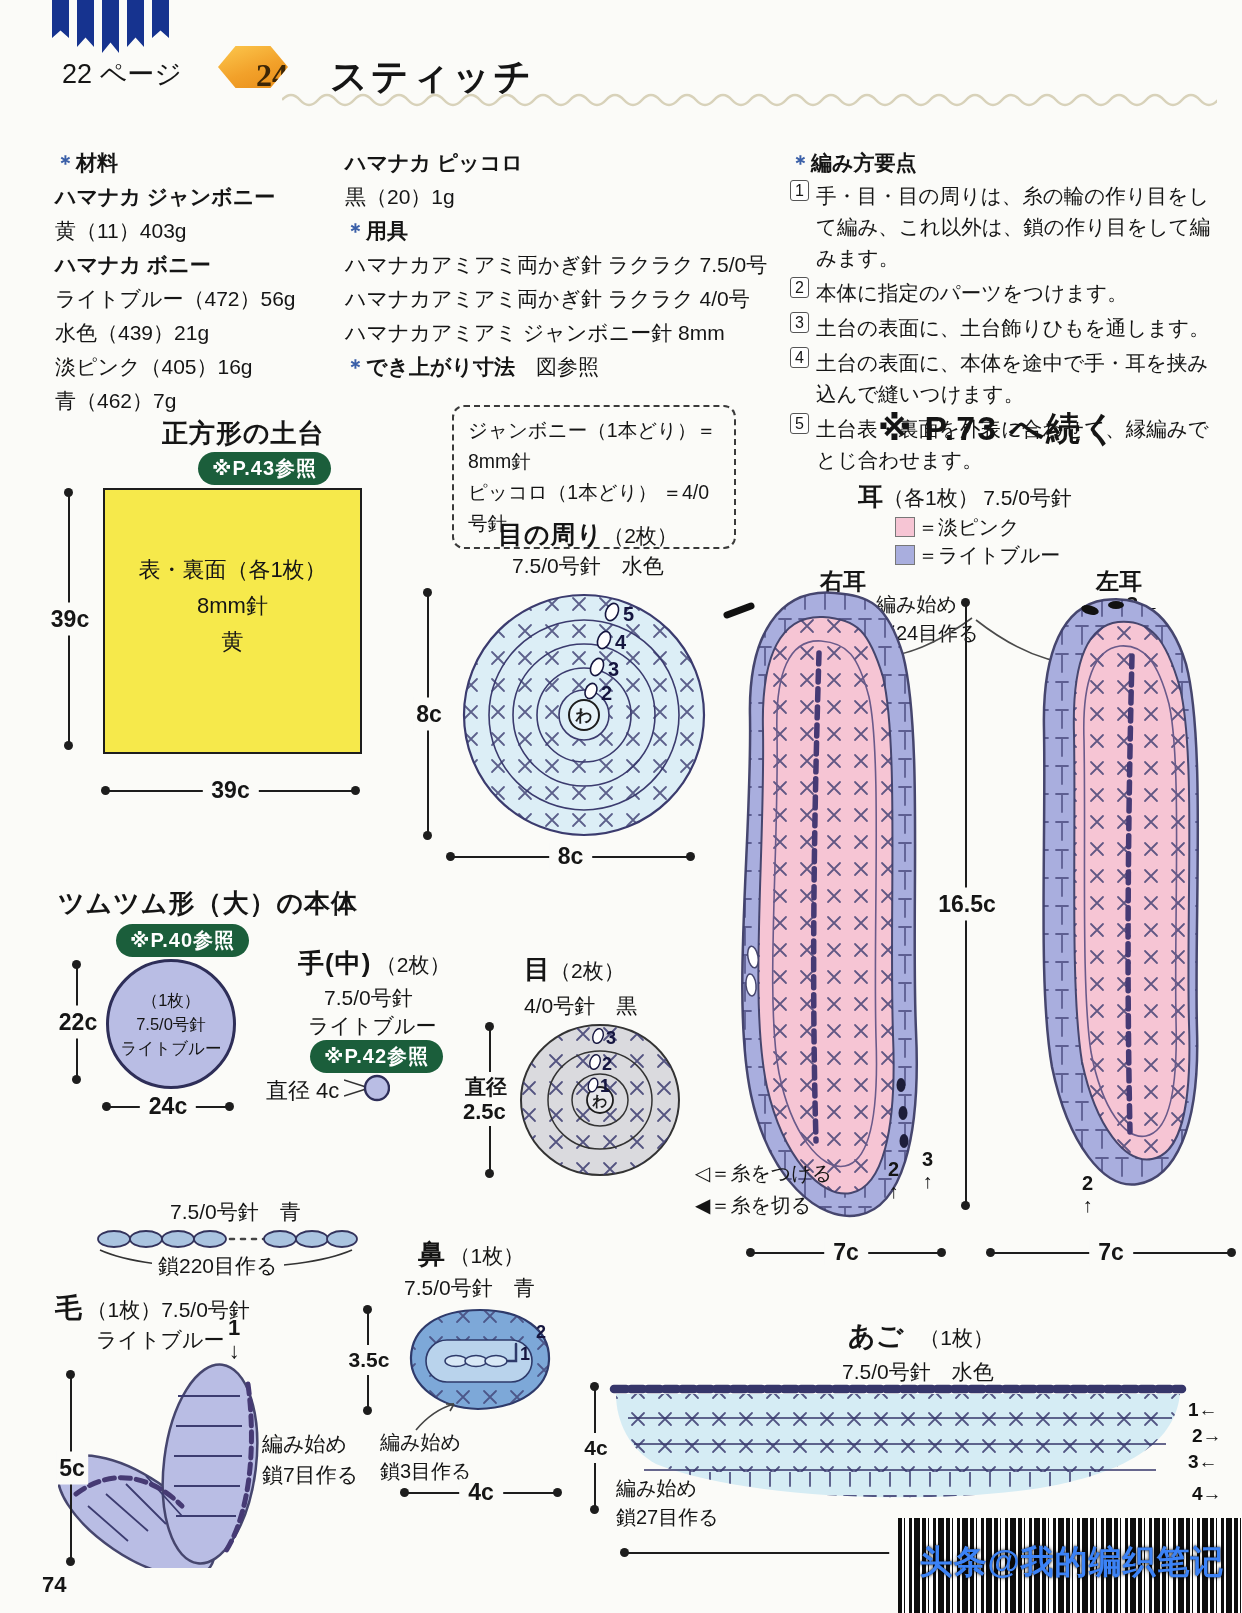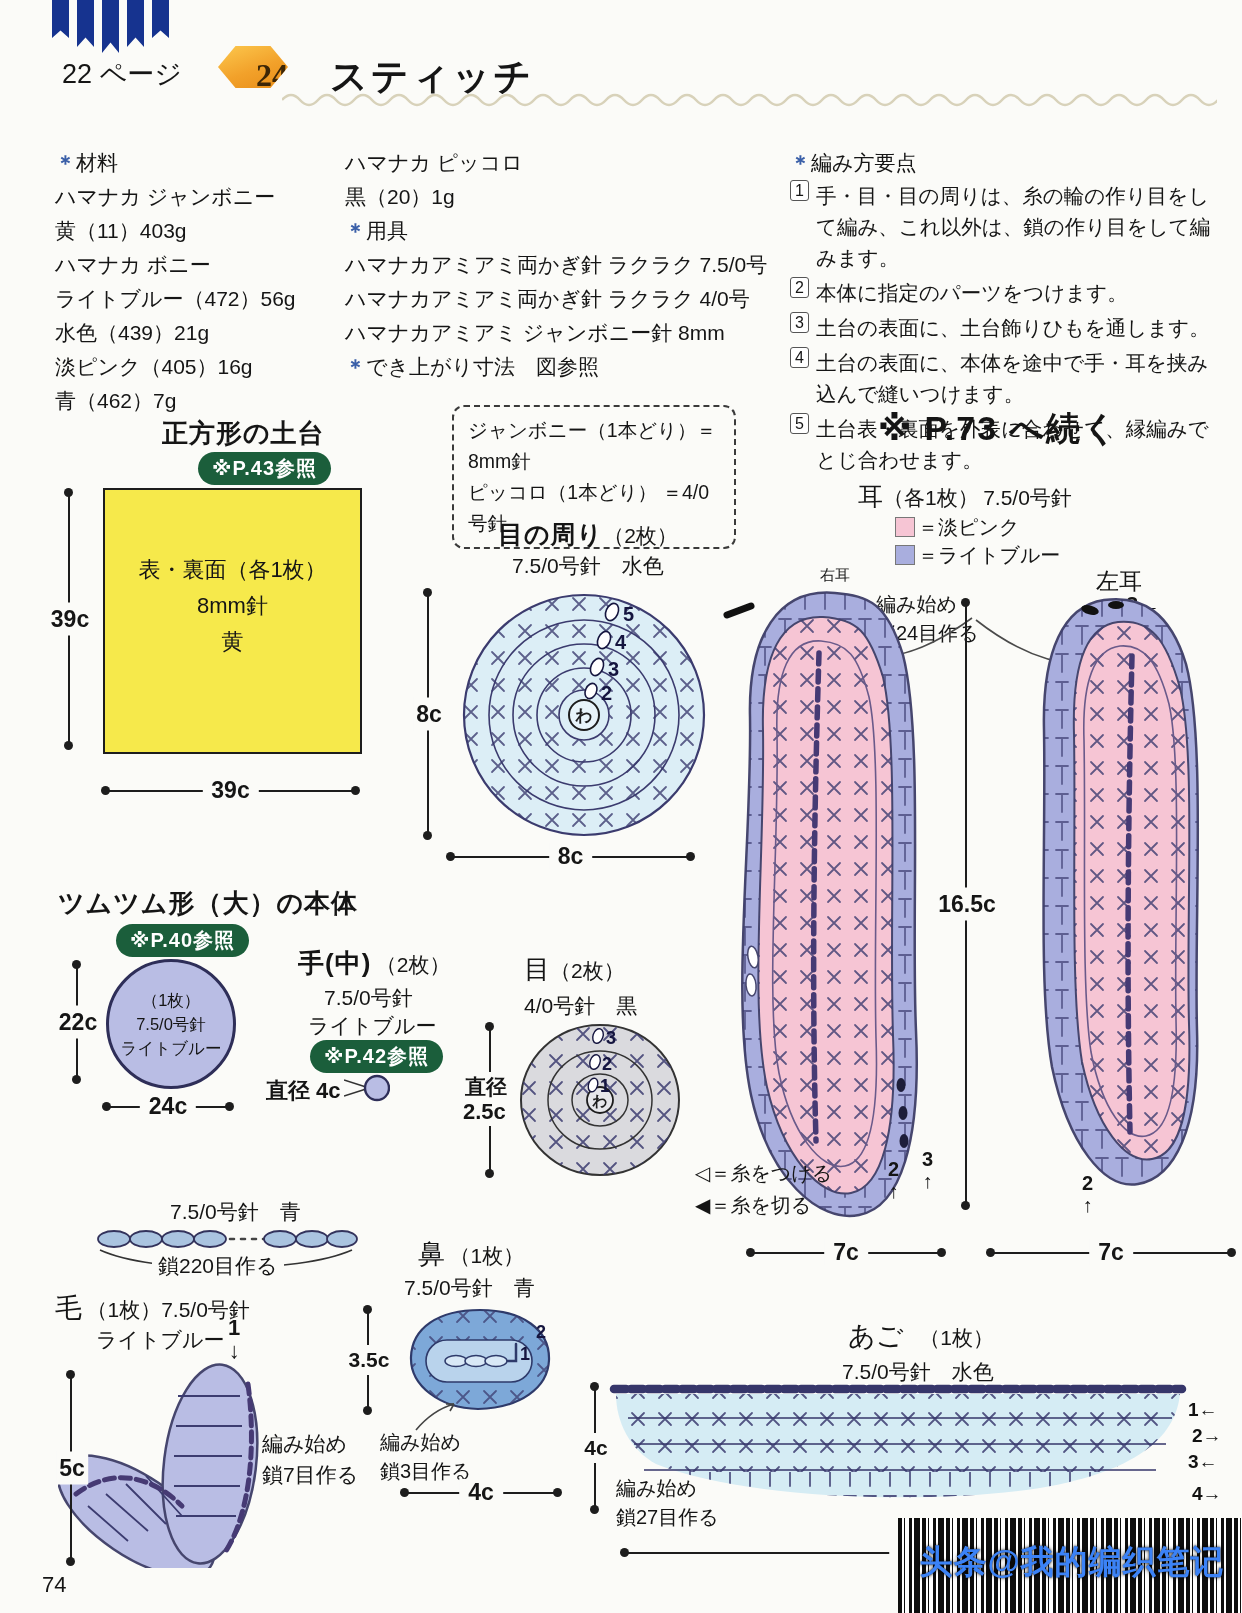--- a/index.html
+++ b/index.html
@@ -1,19 +1,19 @@
 <!DOCTYPE html>
 <html><head>
 <meta charset="utf-8">
 <style>
   html,body{margin:0;padding:0;}
   body{font-family:"Liberation Sans","DejaVu Sans",sans-serif;background:#e8e8e8;}
   #page{position:relative;width:1242px;height:1613px;background:#fbfbf8;overflow:hidden;color:#151515;}
   .abs{position:absolute;}
-  .b{font-weight:400;}
+  .b{font-weight:700;}
   .ast{color:#3a5fa8;font-weight:700;}
   .t21{font-size:21px;line-height:34px;}
   .t20{font-size:20px;line-height:31px;margin-left:9px;}
   .secT{font-size:26px;font-weight:700;letter-spacing:1px;}
   .sub{font-size:21px;}
   .badge{display:inline-block;background:#1b5e3b;color:#fff;font-size:20px;font-weight:700;padding:3px 14px;border-radius:17px;letter-spacing:1px;}
   .numbox{display:inline-block;border:1.6px solid #555;border-radius:3px;font-size:16px;line-height:19px;padding:0 4px;margin-right:7px;vertical-align:2px;background:#fff;}
   .pt-item{display:flex;align-items:flex-start;margin-bottom:4px;}
   .pt-item p{margin:0;font-size:20.5px;line-height:31px;width:408px;}
   
@@ -160,21 +160,21 @@
   <div class="vdim" style="left:427px;top:590px;height:248px;">
       <span>8c</span>
     </div>
   <div class="hdim" style="left:448px;top:856px;width:245px;">
       <span>8c</span>
     </div>
 
   <div class="abs" style="left:858px;top:480px;"><span class="b" style="font-size:25px">耳</span><span class="sub">（各1枚）</span> <span class="sub">7.5/0号針</span></div>
   <div class="abs t20" style="left:886px;top:512px;"><span class="legend-sq" style="background:#f6c5d4"></span><span>＝淡ピンク</span></div>
   <div class="abs t20" style="left:886px;top:540px;"><span class="legend-sq" style="background:#a9aede"></span><span>＝ライトブルー</span></div>
-  <div class="abs b" style="left:820px;top:566px;font-size:15px;">右耳</div>
+  <div class="abs b" style="left:820px;top:566px;font-size:23px;">右耳</div>
   <div class="abs b" style="left:1096px;top:566px;font-size:23px;">左耳</div>
   <div class="abs small-note" style="left:876px;top:590px;">
     <div>編み始め</div>
       <div>鎖24目作る</div>
   </div>
   <div class="abs" style="left:1126px;top:592px;font-size:22px;font-weight:600;">3←</div>
 
   <svg class="abs" style="left:720px;top:578px;" width="510" height="115" viewBox="0 0 510 115">
     <path d="M252,40 C200,78 152,92 110,66" fill="none" stroke="#4a4a4a" stroke-width="1.6"></path>
     <path d="M256,42 C330,100 398,96 420,60" fill="none" stroke="#4a4a4a" stroke-width="1.6"></path>
@@ -258,21 +258,21 @@
       <span>22c</span>
     </div>
   <div class="hdim" style="left:104px;top:1106px;width:128px;">
       <span>24c</span>
     </div>
 
   <div class="abs" style="left:298px;top:946px;"><span class="secT">手(中)</span> <span class="sub">（2枚）</span></div>
   <div class="abs sub" style="left:324px;top:984px;">7.5/0号針</div>
   <div class="abs sub" style="left:308px;top:1012px;">ライトブルー</div>
   <div class="abs" style="left:310px;top:1040px;"><span class="badge">※P.42参照</span></div>
-  <div class="abs" style="left:266px;top:1076px;font-size:22px;font-weight:700;">直径 4c</div>
+  <div class="abs" style="left:266px;top:1076px;font-size:22px;font-weight:400;">直径 4c</div>
   <svg class="abs" style="left:344px;top:1072px;" width="46" height="34" viewBox="0 0 46 34">
     <path d="M0,8 L22,15 M0,24 L22,17" stroke="#333" stroke-width="1.6"></path>
     <circle cx="33" cy="16" r="12" fill="#b9bde4" stroke="#2e2e58" stroke-width="2.4"></circle>
   </svg>
 
   <div class="abs" style="left:524px;top:952px;"><span class="b" style="font-size:26px">目</span><span class="sub">（2枚）</span></div>
   <div class="abs sub" style="left:524px;top:992px;">4/0号針　黒</div>
   <svg class="abs" style="left:518px;top:1020px;" width="164" height="158" viewBox="0 0 164 158">
     <ellipse cx="82" cy="80" rx="79" ry="75" fill="#dadade" stroke="#333" stroke-width="2"></ellipse>
     <ellipse cx="82" cy="80" rx="79" ry="75" fill="url(#xpat)" opacity="0.85"></ellipse>

